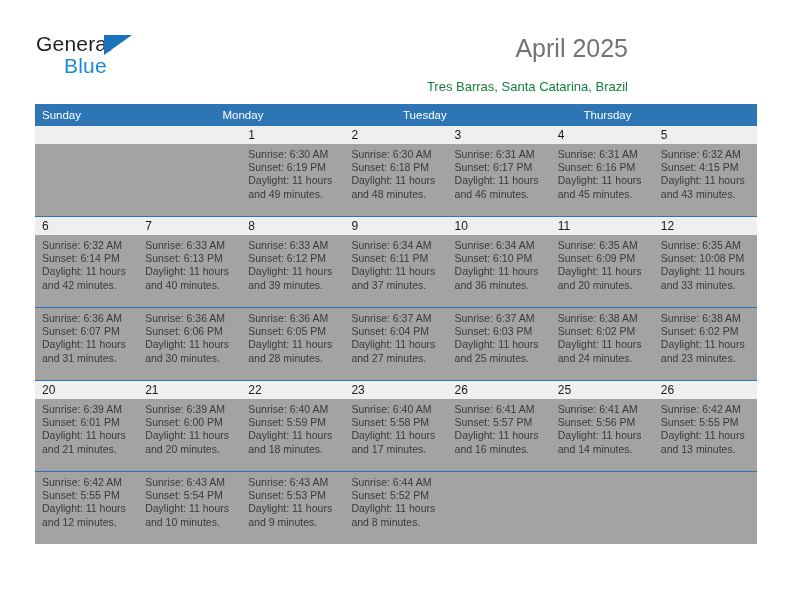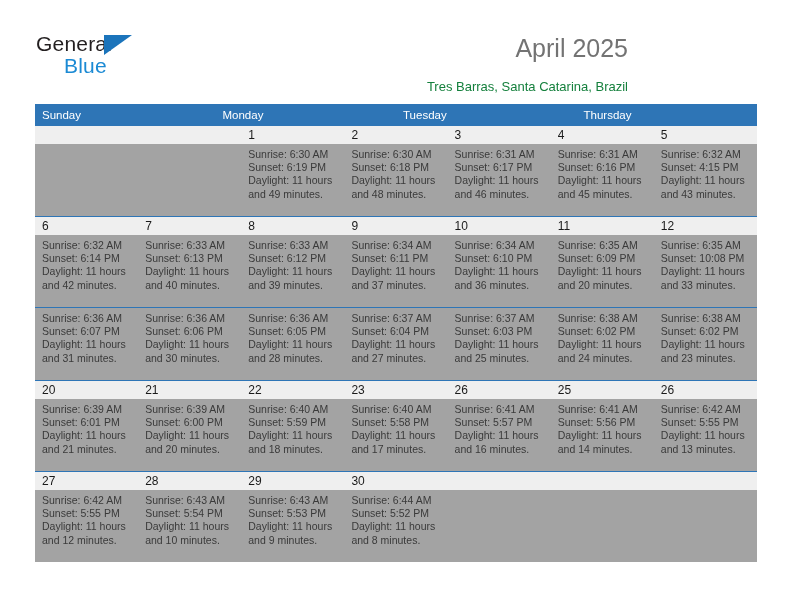--- a/index.html
+++ b/index.html
@@ -386,29 +386,20 @@
         <div class="daycell-info">
           <div class="info-line">Sunrise: 6:42 AM</div>
           <div class="info-line">Sunset: 5:55 PM</div>
           <div class="info-line">Daylight: 11 hours</div>
           <div class="info-line">and 13 minutes.</div>
         </div>
       </div>
     </div>
 
     <div class="week">
-      <div class="week-datestrip">
-        <div class="daycell-num">27</div>
-        <div class="daycell-num">28</div>
-        <div class="daycell-num">29</div>
-        <div class="daycell-num">30</div>
-        <div class="daycell-num empty"></div>
-        <div class="daycell-num empty"></div>
-        <div class="daycell-num empty"></div>
-      </div>
       <div class="week-body">
         <div class="daycell-info">
           <div class="info-line">Sunrise: 6:42 AM</div>
           <div class="info-line">Sunset: 5:55 PM</div>
           <div class="info-line">Daylight: 11 hours</div>
           <div class="info-line">and 12 minutes.</div>
         </div>
         <div class="daycell-info">
           <div class="info-line">Sunrise: 6:43 AM</div>
           <div class="info-line">Sunset: 5:54 PM</div>

